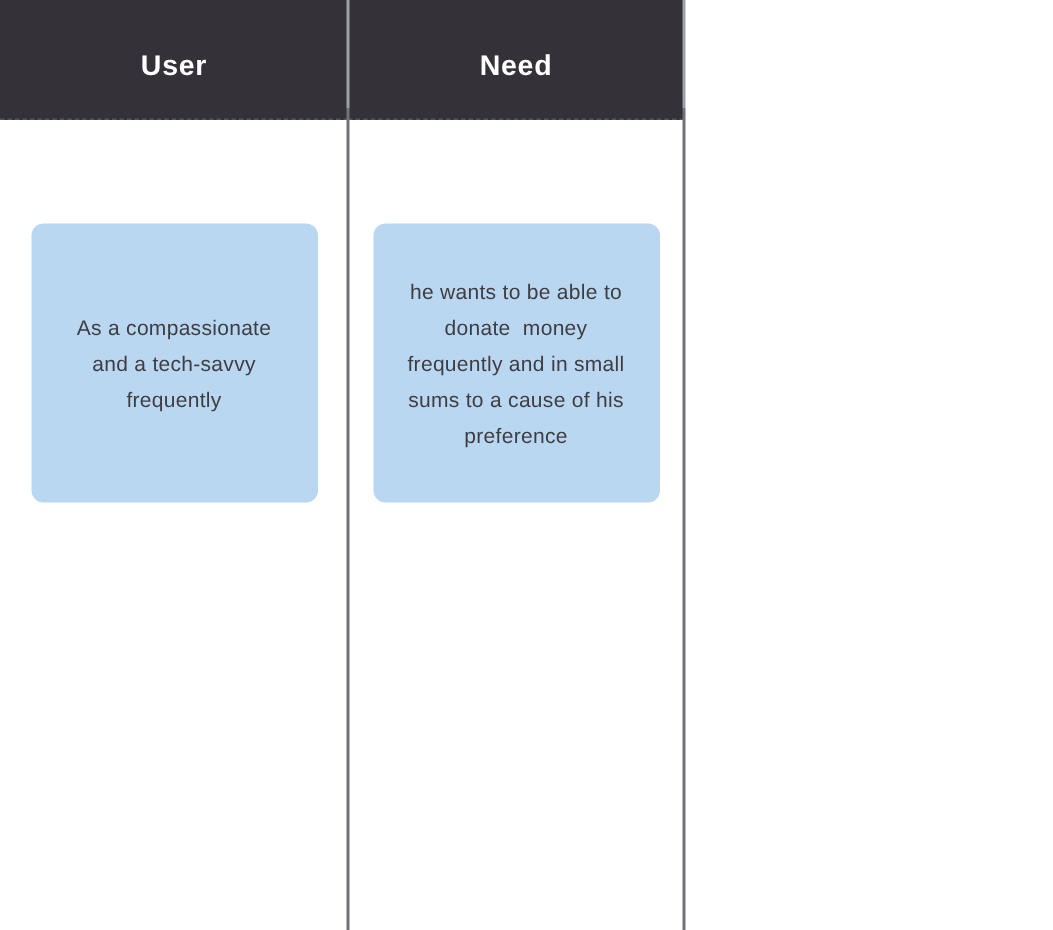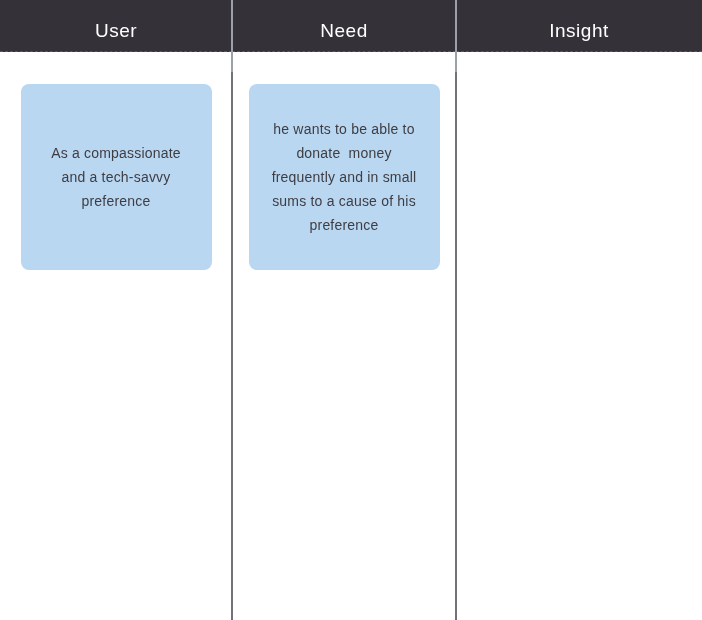--- a/index.html
+++ b/index.html
@@ -19,40 +19,40 @@
   .column {
     height: 100%;
     display: flex;
     flex-direction: column;
   }
   .col-1 { width: 232px; }
   .col-2 { width: 224px; border-radius: 30px; }
   .col-3 { width: 246px; }
 
   .col-header {
-    height: 52px;
+    height: 80px;
     box-sizing: border-box;
     background: var(--header-bg, #343138);
     color: var(--header-text, #ffffff);
     display: flex;
     align-items: center;
     justify-content: center;
     padding-top: 11px;
     font-size: 19px;
-    font-weight: 400;
+    font-weight: 700;
     letter-spacing: 0.5px;
     border-bottom: 1px dashed var(--header-dash, #4b5866);
   }
 
   .col-body {
     flex: 1;
     display: flex;
     justify-content: center;
     align-items: flex-start;
-    padding-top: 32px;
+    padding-top: 69px;
   }
 
   .sticky-card {
     width: 191px;
     height: 186px;
     box-sizing: border-box;
     background: var(--card-bg, #bad7f2);
     border-radius: 8px;
     display: flex;
     align-items: center;
@@ -95,39 +95,36 @@
   <div class="divider divider-2"></div>
 
   <div class="column col-1">
     <div class="col-header">
       <span>User</span>
     </div>
     <div class="col-body">
       <div class="sticky-card">
         <span class="sticky-text">As a compassionate
 and a tech-savvy
-preference</span>
+frequently</span>
       </div>
     </div>
   </div>
 
   <div class="column col-2">
     <div class="col-header">
       <span>Need</span>
     </div>
     <div class="col-body">
       <div class="sticky-card">
         <span class="sticky-text">he wants to be able to
 donate  money
 frequently and in small
 sums to a cause of his
 preference</span>
       </div>
     </div>
   </div>
 
   <div class="column col-3">
-    <div class="col-header">
-      <span>Insight</span>
-    </div>
   </div>
 
 </div>
 
 </body></html>

